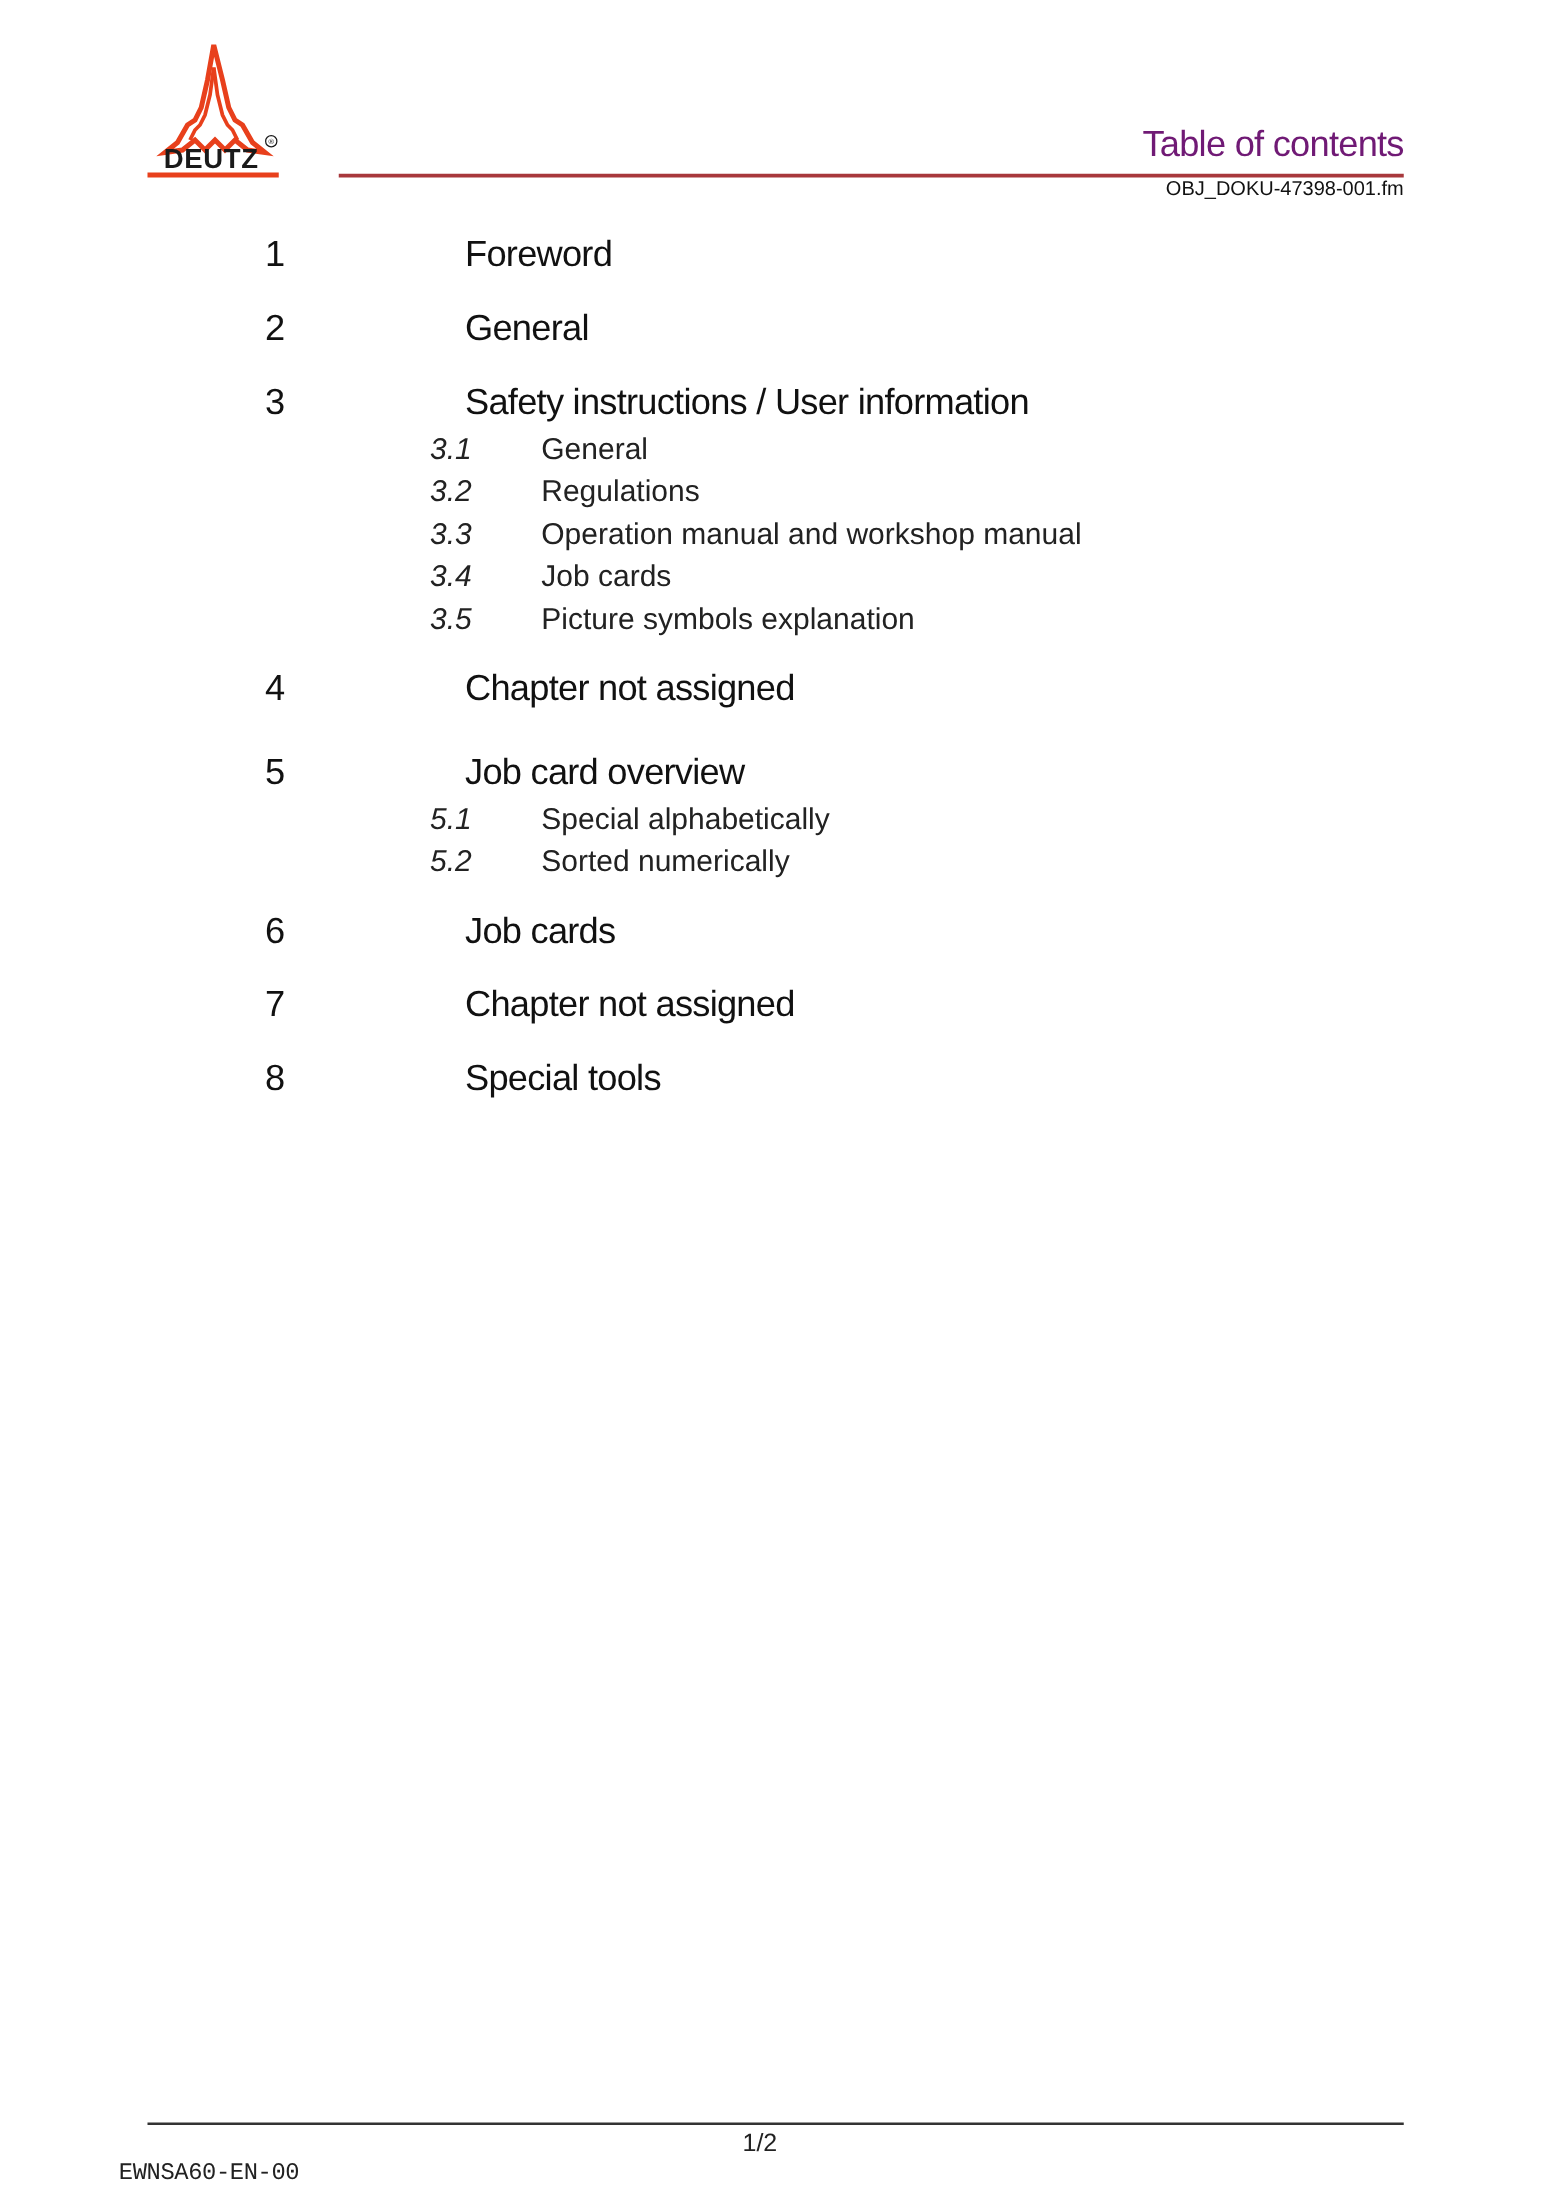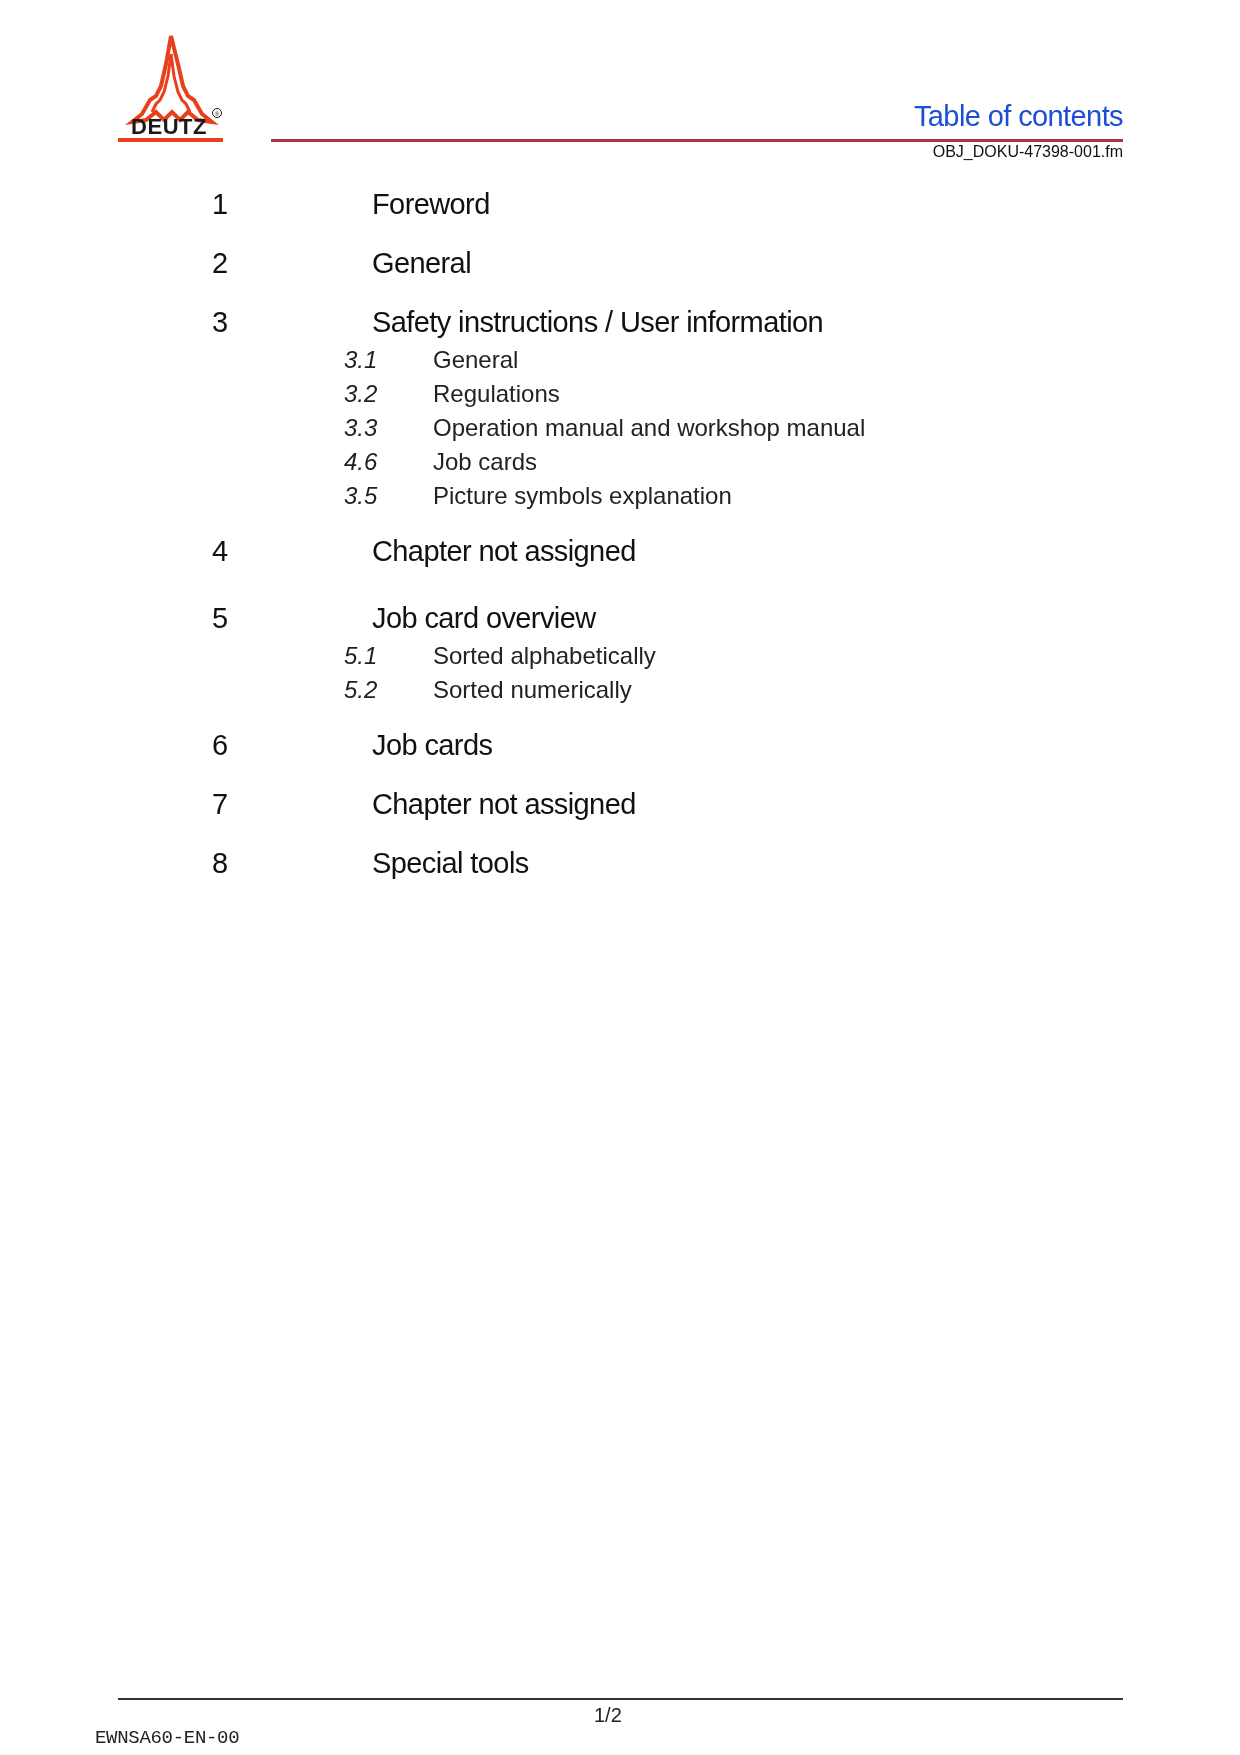--- a/index.html
+++ b/index.html
@@ -8,21 +8,21 @@
       font-family: "Liberation Sans", sans-serif; color: #111111;
     }
     .logo { position: absolute; left: 116px; top: 34px; width: 112px; height: 110px; }
     .logo svg { display: block; }
     .header-rule {
       position: absolute; left: 271px; top: 139px; width: 852px; height: 3px;
       background: #a8383c;
     }
     .header-title {
       position: absolute; right: 117px; top: 100px;
-      font-size: 29px; letter-spacing: -0.6px; color: #1d4ed8; white-space: nowrap;
+      font-size: 29px; letter-spacing: -0.6px; color: #701a75; white-space: nowrap;
     }
     .header-file {
       position: absolute; right: 117px; top: 143px;
       font-size: 16px; color: #111; white-space: nowrap;
     }
     .toc { position: absolute; left: 0; top: 0; width: 1240px; }
     .chapter { position: absolute; left: 0; width: 1240px; }
     .ch-num {
       position: absolute; left: 212px; top: 0;
       font-size: 29px; color: #111;
@@ -87,40 +87,40 @@
   </div>
   <div class="sub" style="top:380px;">
     <span class="sub-num">3.2</span>
     <span class="sub-title">Regulations</span>
   </div>
   <div class="sub" style="top:414px;">
     <span class="sub-num">3.3</span>
     <span class="sub-title">Operation manual and workshop manual</span>
   </div>
   <div class="sub" style="top:448px;">
-    <span class="sub-num">4.6</span>
+    <span class="sub-num">3.4</span>
     <span class="sub-title">Job cards</span>
   </div>
   <div class="sub" style="top:482px;">
     <span class="sub-num">3.5</span>
     <span class="sub-title">Picture symbols explanation</span>
   </div>
 
   <div class="chapter" style="top:535px;">
     <span class="ch-num">4</span>
     <span class="ch-title">Chapter not assigned</span>
   </div>
 
   <div class="chapter" style="top:602px;">
     <span class="ch-num">5</span>
     <span class="ch-title">Job card overview</span>
   </div>
   <div class="sub" style="top:642px;">
     <span class="sub-num">5.1</span>
-    <span class="sub-title">Sorted alphabetically</span>
+    <span class="sub-title">Special alphabetically</span>
   </div>
   <div class="sub" style="top:676px;">
     <span class="sub-num">5.2</span>
     <span class="sub-title">Sorted numerically</span>
   </div>
 
   <div class="chapter" style="top:729px;">
     <span class="ch-num">6</span>
     <span class="ch-title">Job cards</span>
   </div>

